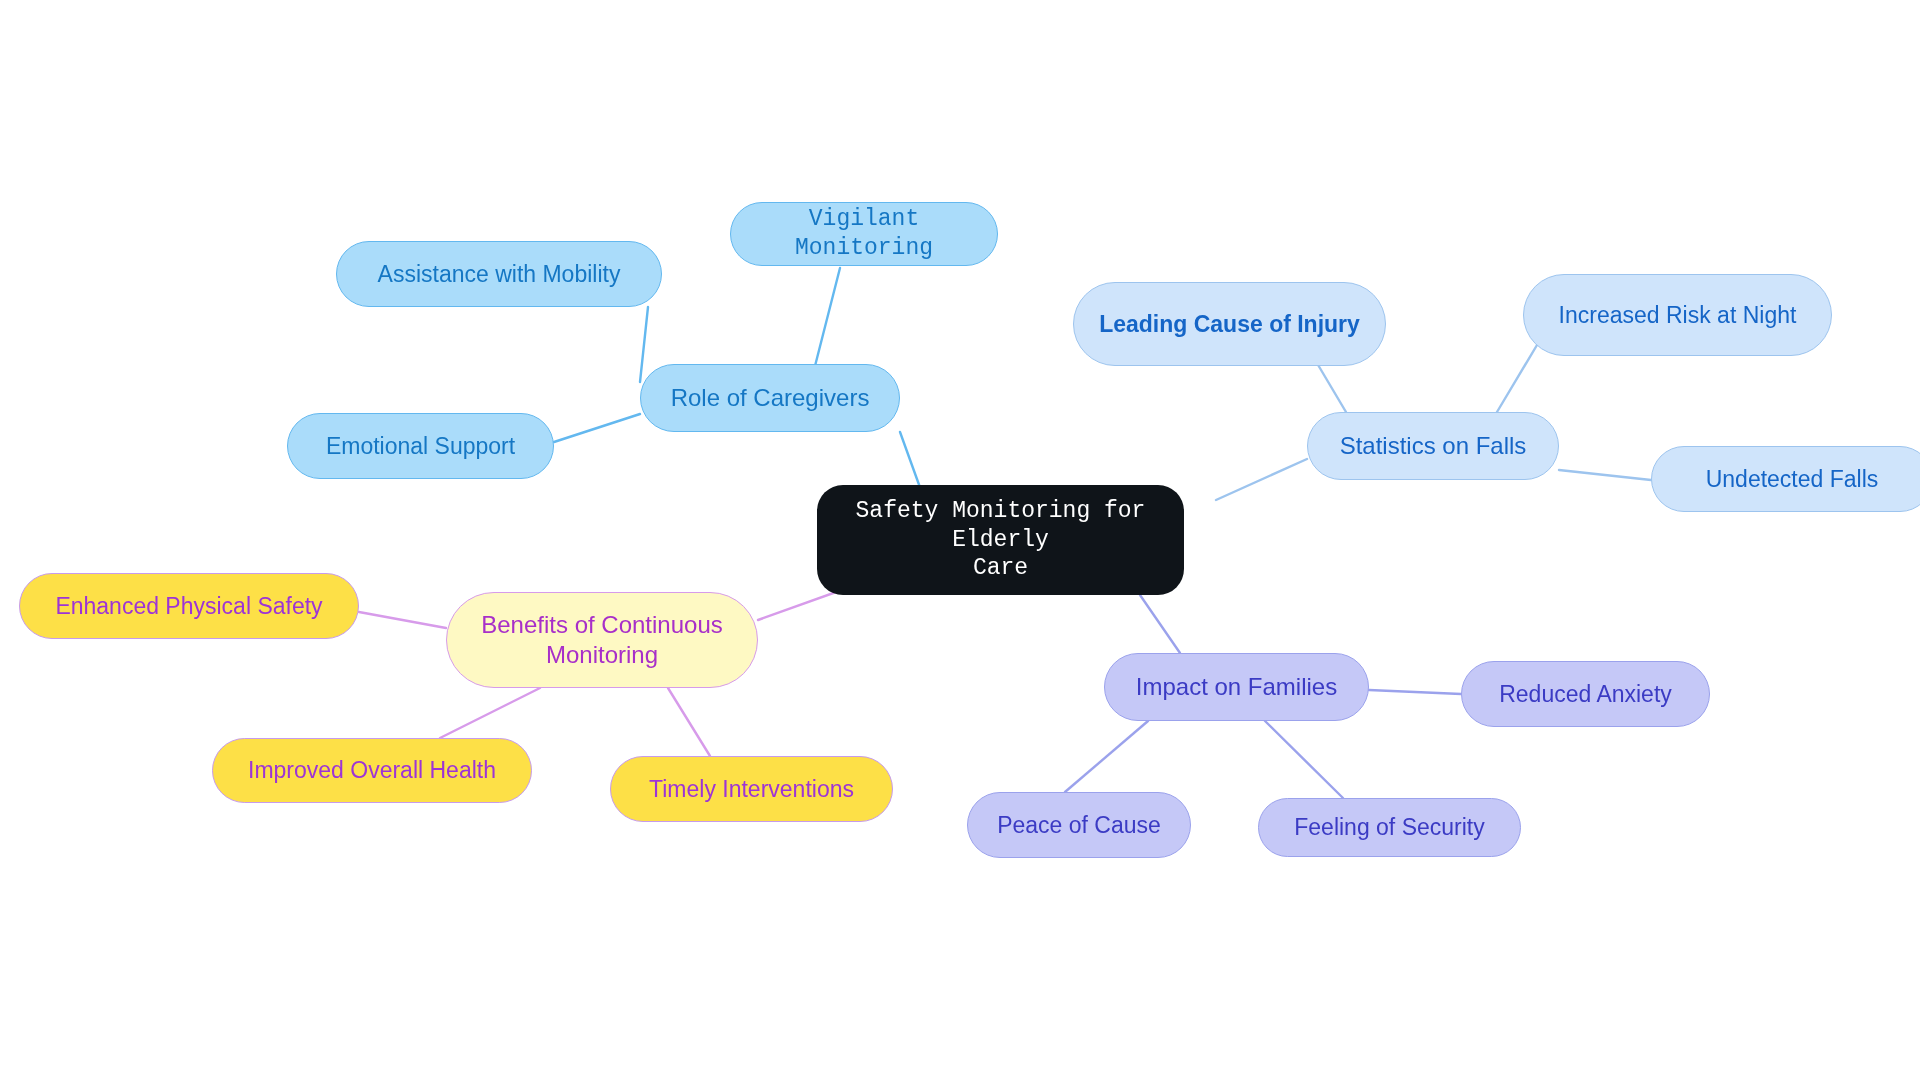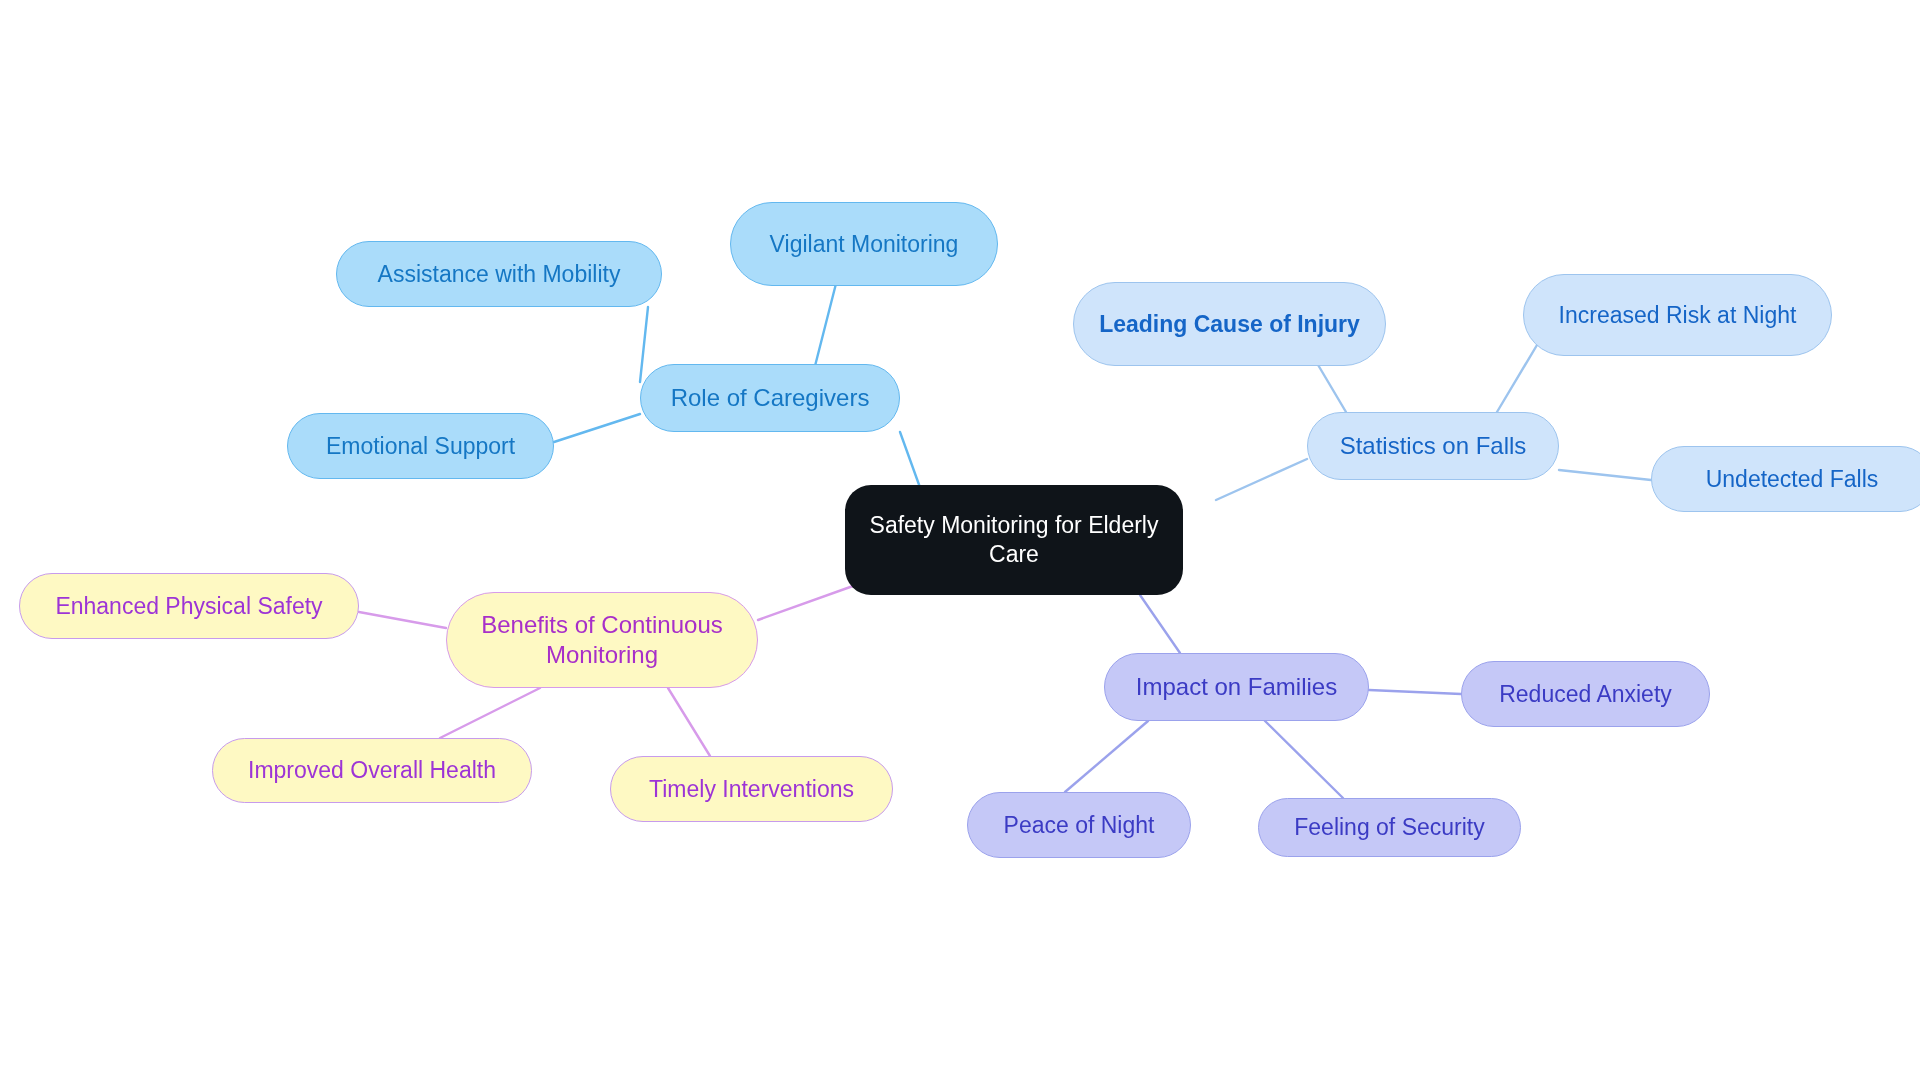--- a/index.html
+++ b/index.html
@@ -59,21 +59,21 @@
   .pal-sky-branch { background:#aadcfa; border-color:#63b8ef; color:#1577c4; }
   .pal-sky-leaf   { background:#aadcfa; border-color:#63b8ef; color:#1577c4; }
   
   .pal-paleblue-branch { background:#cfe4fb; border-color:#9dc4ee; color:#1565c7; }
   .pal-paleblue-leaf   { background:#cfe4fb; border-color:#9dc4ee; color:#1565c7; }
   
   .pal-peri-branch { background:#c5c8f7; border-color:#9ba2ec; color:#3b3bc4; }
   .pal-peri-leaf   { background:#c5c8f7; border-color:#9ba2ec; color:#3b3bc4; }
   
   .pal-orchid-branch { background:#fef9c3; border-color:#d79bea; color:#a82fc9; }
-  .pal-orchid-leaf   { background:#fef9c3; border-color:#c79bec; color:#9d34d6; }
+  .pal-orchid-leaf   { background:#fde047; border-color:#c79bec; color:#9d34d6; }
 </style>
 </head>
 <body>
 
 <div id="canvas">
   <svg id="edges" width="1920" height="1083" viewBox="0 0 1920 1083">
       <line x1="900" y1="432" x2="922" y2="493" stroke="#63b8ef" stroke-width="2.4" stroke-linecap="round"></line>
       <line x1="815" y1="366" x2="840" y2="268" stroke="#63b8ef" stroke-width="2.4" stroke-linecap="round"></line>
       <line x1="640" y1="382" x2="648" y2="307" stroke="#63b8ef" stroke-width="2.4" stroke-linecap="round"></line>
       <line x1="640" y1="414" x2="554" y2="442" stroke="#63b8ef" stroke-width="2.4" stroke-linecap="round"></line>
@@ -84,33 +84,33 @@
       <line x1="1140" y1="595" x2="1180" y2="653" stroke="#9ba2ec" stroke-width="2.4" stroke-linecap="round"></line>
       <line x1="1369" y1="690" x2="1461" y2="694" stroke="#9ba2ec" stroke-width="2.4" stroke-linecap="round"></line>
       <line x1="1148" y1="721" x2="1065" y2="792" stroke="#9ba2ec" stroke-width="2.4" stroke-linecap="round"></line>
       <line x1="1265" y1="721" x2="1343" y2="798" stroke="#9ba2ec" stroke-width="2.4" stroke-linecap="round"></line>
       <line x1="853" y1="586" x2="758" y2="620" stroke="#d79bea" stroke-width="2.4" stroke-linecap="round"></line>
       <line x1="446" y1="628" x2="359" y2="612" stroke="#d79bea" stroke-width="2.4" stroke-linecap="round"></line>
       <line x1="540" y1="688" x2="440" y2="738" stroke="#d79bea" stroke-width="2.4" stroke-linecap="round"></line>
       <line x1="668" y1="688" x2="710" y2="756" stroke="#d79bea" stroke-width="2.4" stroke-linecap="round"></line>
     </svg>
   <div id="nodes">
-      <div class="node root" style="left: 845px; top: 485px; width: 338px; height: 110px;">Safety Monitoring for Elderly
+      <div class="node root" style="left: 817px; top: 485px; width: 367px; height: 110px; font-family: Liberation Mono, monospace;">Safety Monitoring for Elderly
 Care</div>
       <div class="node branch pal-sky-branch" style="left: 640px; top: 364px; width: 260px; height: 68px;">Role of Caregivers</div>
-      <div class="node leaf pal-sky-leaf" style="left: 730px; top: 202px; width: 268px; height: 84px;">Vigilant Monitoring</div>
+      <div class="node leaf pal-sky-leaf" style="left: 730px; top: 202px; width: 268px; height: 64px; font-family: Liberation Mono, monospace;">Vigilant Monitoring</div>
       <div class="node leaf pal-sky-leaf" style="left: 336px; top: 241px; width: 326px; height: 66px;">Assistance with Mobility</div>
       <div class="node leaf pal-sky-leaf" style="left: 287px; top: 413px; width: 267px; height: 66px;">Emotional Support</div>
       <div class="node branch pal-paleblue-branch" style="left: 1307px; top: 412px; width: 252px; height: 68px;">Statistics on Falls</div>
       <div class="node leaf pal-paleblue-leaf" style="left: 1073px; top: 282px; width: 313px; height: 84px; font-weight: bold;">Leading Cause of Injury</div>
       <div class="node leaf pal-paleblue-leaf" style="left: 1523px; top: 274px; width: 309px; height: 82px;">Increased Risk at Night</div>
       <div class="node leaf pal-paleblue-leaf" style="left: 1651px; top: 446px; width: 282px; height: 66px;">Undetected Falls</div>
       <div class="node branch pal-peri-branch" style="left: 1104px; top: 653px; width: 265px; height: 68px;">Impact on Families</div>
       <div class="node leaf pal-peri-leaf" style="left: 1461px; top: 661px; width: 249px; height: 66px;">Reduced Anxiety</div>
-      <div class="node leaf pal-peri-leaf" style="left: 967px; top: 792px; width: 224px; height: 66px;">Peace of Night</div>
+      <div class="node leaf pal-peri-leaf" style="left: 967px; top: 792px; width: 224px; height: 66px;">Peace of Cause</div>
       <div class="node leaf pal-peri-leaf" style="left: 1258px; top: 798px; width: 263px; height: 59px;">Feeling of Security</div>
       <div class="node branch pal-orchid-branch" style="left: 446px; top: 592px; width: 312px; height: 96px;">Benefits of Continuous
 Monitoring</div>
       <div class="node leaf pal-orchid-leaf" style="left: 19px; top: 573px; width: 340px; height: 66px;">Enhanced Physical Safety</div>
       <div class="node leaf pal-orchid-leaf" style="left: 212px; top: 738px; width: 320px; height: 65px;">Improved Overall Health</div>
       <div class="node leaf pal-orchid-leaf" style="left: 610px; top: 756px; width: 283px; height: 66px;">Timely Interventions</div>
     </div>
 </div>
 
 </body></html>

